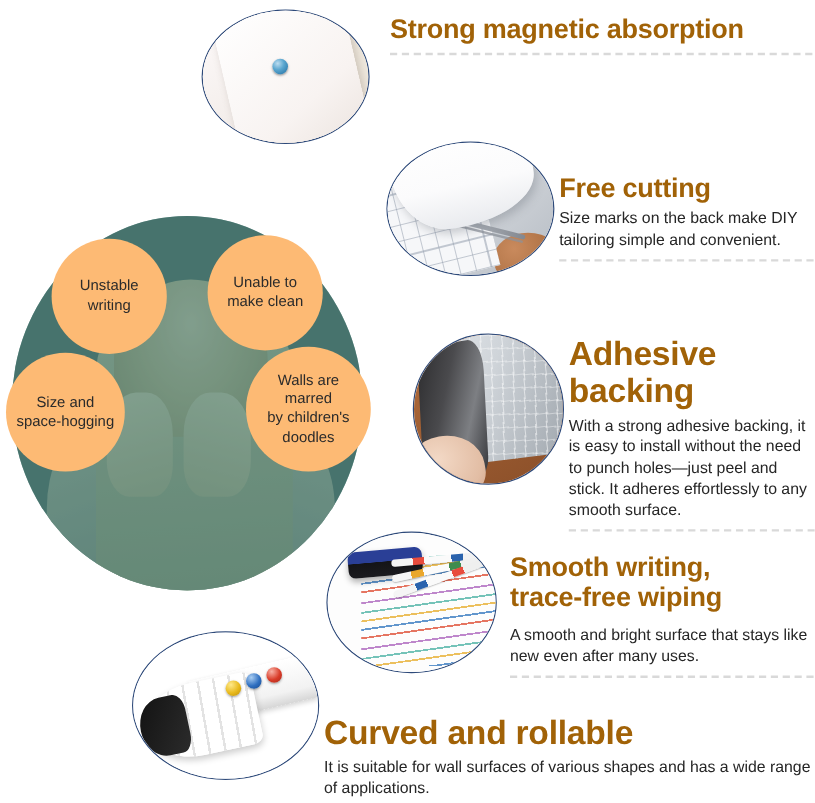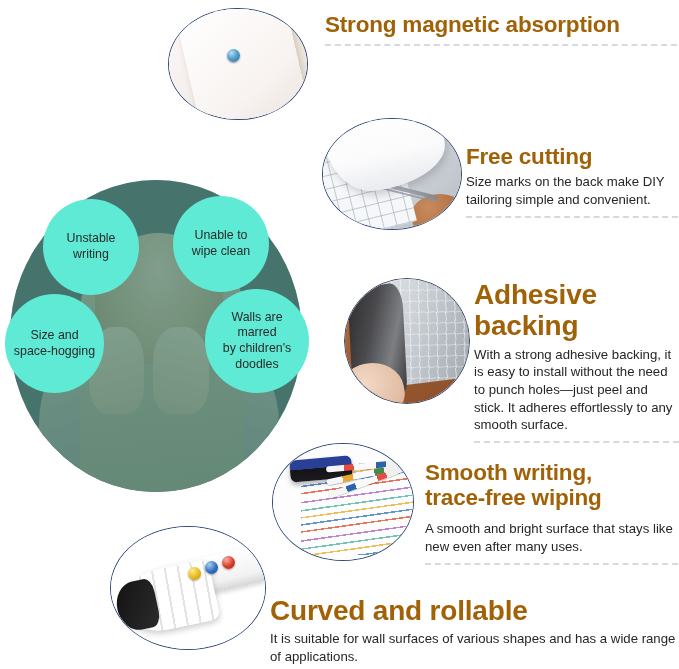--- a/index.html
+++ b/index.html
@@ -206,21 +206,21 @@
     position:absolute; right:8%; top:58%; width:26%; height:44%;
     background: linear-gradient(200deg,#b9c7b4,#93aa9e);
     border-radius: 18% 46% 26% 10%;
   }
   .pc-tint { position:absolute; inset:0; background:#4f827b; mix-blend-mode:multiply; opacity:.5; }
   .pc-tint2 { position:absolute; inset:0; background:#5c8a83; opacity:.34; }
 
   .bubble {
     position:absolute;
     border-radius:50%;
-    background:#5eead4;
+    background:#fdba74;
     display:flex; align-items:center; justify-content:center;
     text-align:center;
     color:#2b2b2b;
     font-size:12.4px;
     line-height:1.26;
     padding:6px;
   }
   #bubble-layer { position:absolute; left:0; top:0; width:679px; height:669px; pointer-events:none; }
   #bubble-layer .bubble { pointer-events:auto; }
 </style>
@@ -322,21 +322,21 @@
       <div class="pc-hand-r"></div>
       <div class="pc-tint"></div>
       <div class="pc-tint2"></div>
     </div>
   </div>
 
   <div id="bubble-layer">
     <div class="bubble" style="left:43px; top:199px; width:96px; height:96px; white-space:pre-line;">Unstable writing</div>
 
     <div class="bubble" style="left:173px; top:196px; width:96px; height:96px; white-space:pre-line;">Unable to
-wipe clean</div>
+make clean</div>
 
     <div class="bubble" style="left:5px; top:294px; width:99px; height:99px; white-space:pre-line;">Size and
 space-hogging</div>
 
     <div class="bubble" style="left:205px; top:289px; width:104px; height:104px; white-space:pre-line;">Walls are marred
 by children's
 doodles</div>
   </div>
 
 </div>

